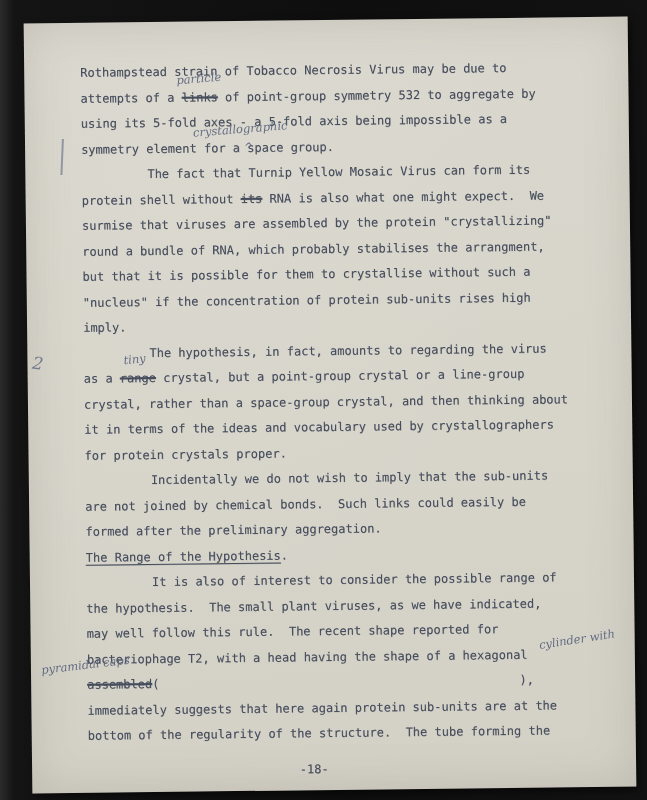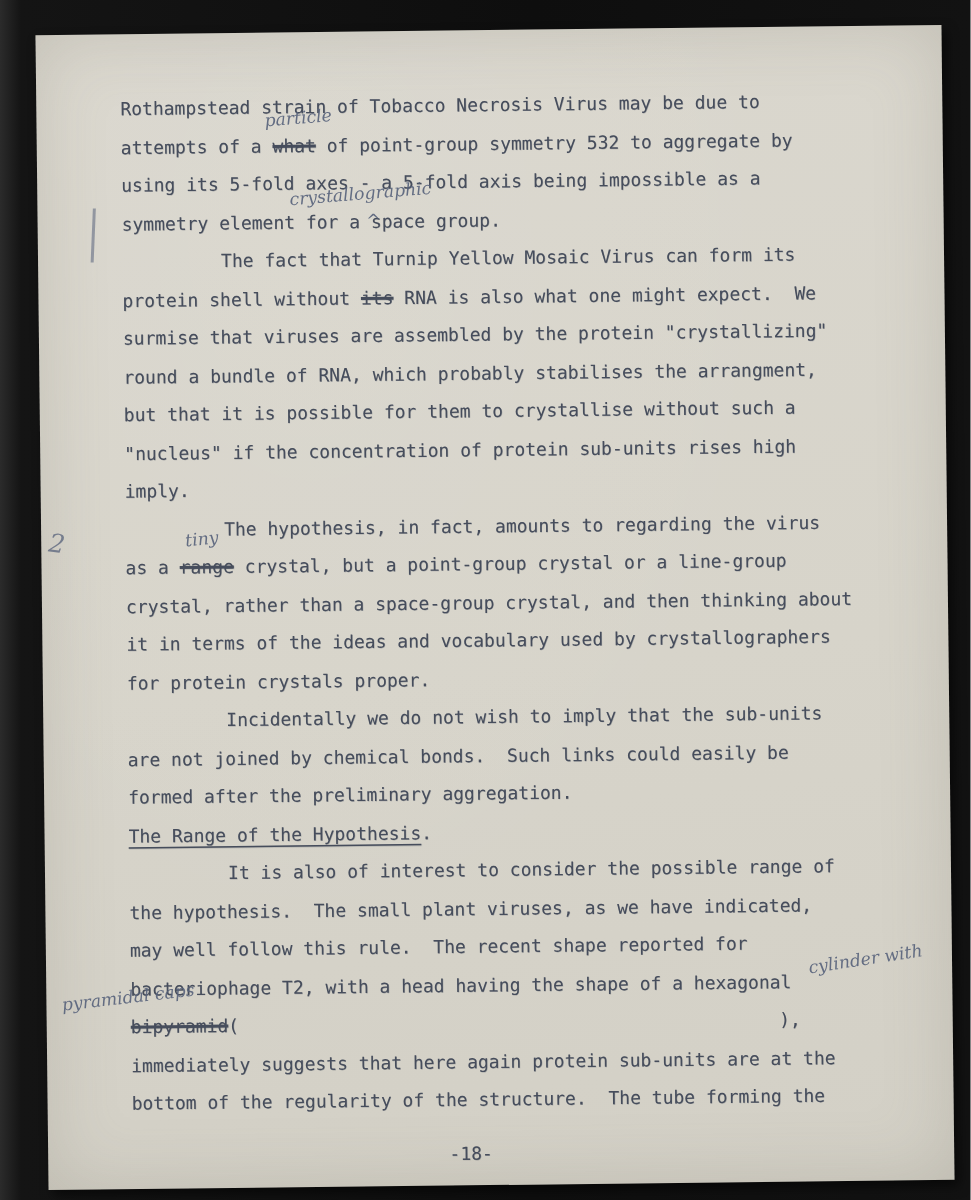--- a/index.html
+++ b/index.html
@@ -57,21 +57,21 @@
   }
 </style>
 </head>
 <body>
 
 <div class="paper">
   <div class="margin-stroke"></div>
   <div class="query-mark hand">2</div>
   <div class="typescript">
       <div class="line"><span>Rothampstead strain of Tobacco Necrosis Virus may be due to</span></div>
-      <div class="line"><span class="hand above" style="left: 96px; top: -13px; transform: rotate(-4deg);">particle</span><span>attempts of a </span><span class="strike">what</span><span> of point-group symmetry 532 to aggregate by</span></div>
+      <div class="line"><span class="hand above" style="left: 96px; top: -13px; transform: rotate(-4deg);">particle</span><span>attempts of a </span><span class="strike">links</span><span> of point-group symmetry 532 to aggregate by</span></div>
       <div class="line"><span>using its 5-fold axes - a 5-fold axis being impossible as a</span></div>
       <div class="line"><span class="hand above" style="left: 112px; top: -13px; transform: rotate(-4deg);">crystallographic</span><span class="hand above" style="left: 163px; top: 5px;">^</span><span>symmetry element for a space group.</span></div>
       <div class="line indent"><span>The fact that Turnip Yellow Mosaic Virus can form its</span></div>
       <div class="line"><span>protein shell without </span><span class="strike">its</span><span> RNA is also what one might expect.  We</span></div>
       <div class="line"><span>surmise that viruses are assembled by the protein "crystallizing"</span></div>
       <div class="line"><span>round a bundle of RNA, which probably stabilises the arrangment,</span></div>
       <div class="line"><span>but that it is possible for them to crystallise without such a</span></div>
       <div class="line"><span>"nucleus" if the concentration of protein sub-units rises high</span></div>
       <div class="line"><span>imply.</span></div>
       <div class="line indent"><span>The hypothesis, in fact, amounts to regarding the virus</span></div>
@@ -80,18 +80,18 @@
       <div class="line"><span>it in terms of the ideas and vocabulary used by crystallographers</span></div>
       <div class="line"><span>for protein crystals proper.</span></div>
       <div class="line indent"><span>Incidentally we do not wish to imply that the sub-units</span></div>
       <div class="line"><span>are not joined by chemical bonds.  Such links could easily be</span></div>
       <div class="line"><span>formed after the preliminary aggregation.</span></div>
       <div class="line"><span class="u">The Range of the Hypothesis</span><span>.</span></div>
       <div class="line indent"><span>It is also of interest to consider the possible range of</span></div>
       <div class="line"><span>the hypothesis.  The small plant viruses, as we have indicated,</span></div>
       <div class="line"><span>may well follow this rule.  The recent shape reported for</span></div>
       <div class="line"><span class="hand above" style="left: 452px; top: -9px; transform: rotate(-8deg);">cylinder with</span><span>bacteriophage T2, with a head having the shape of a hexagonal</span></div>
-      <div class="line"><span class="hand above" style="left: -46px; top: -14px; transform: rotate(-6deg);">pyramidal caps</span><span class="strike">bipyramid</span><span>(</span><span class="gap" style="width: 360px;"></span><span>),</span></div>
+      <div class="line"><span class="hand above" style="left: -46px; top: -14px; transform: rotate(-6deg);">pyramidal caps</span><span class="strike">assembled</span><span>(</span><span class="gap" style="width: 360px;"></span><span>),</span></div>
       <div class="line"><span>immediately suggests that here again protein sub-units are at the</span></div>
       <div class="line"><span>bottom of the regularity of the structure.  The tube forming the</span></div>
     </div>
   <div class="page-number">-18-</div>
 </div>
 
 </body></html>

